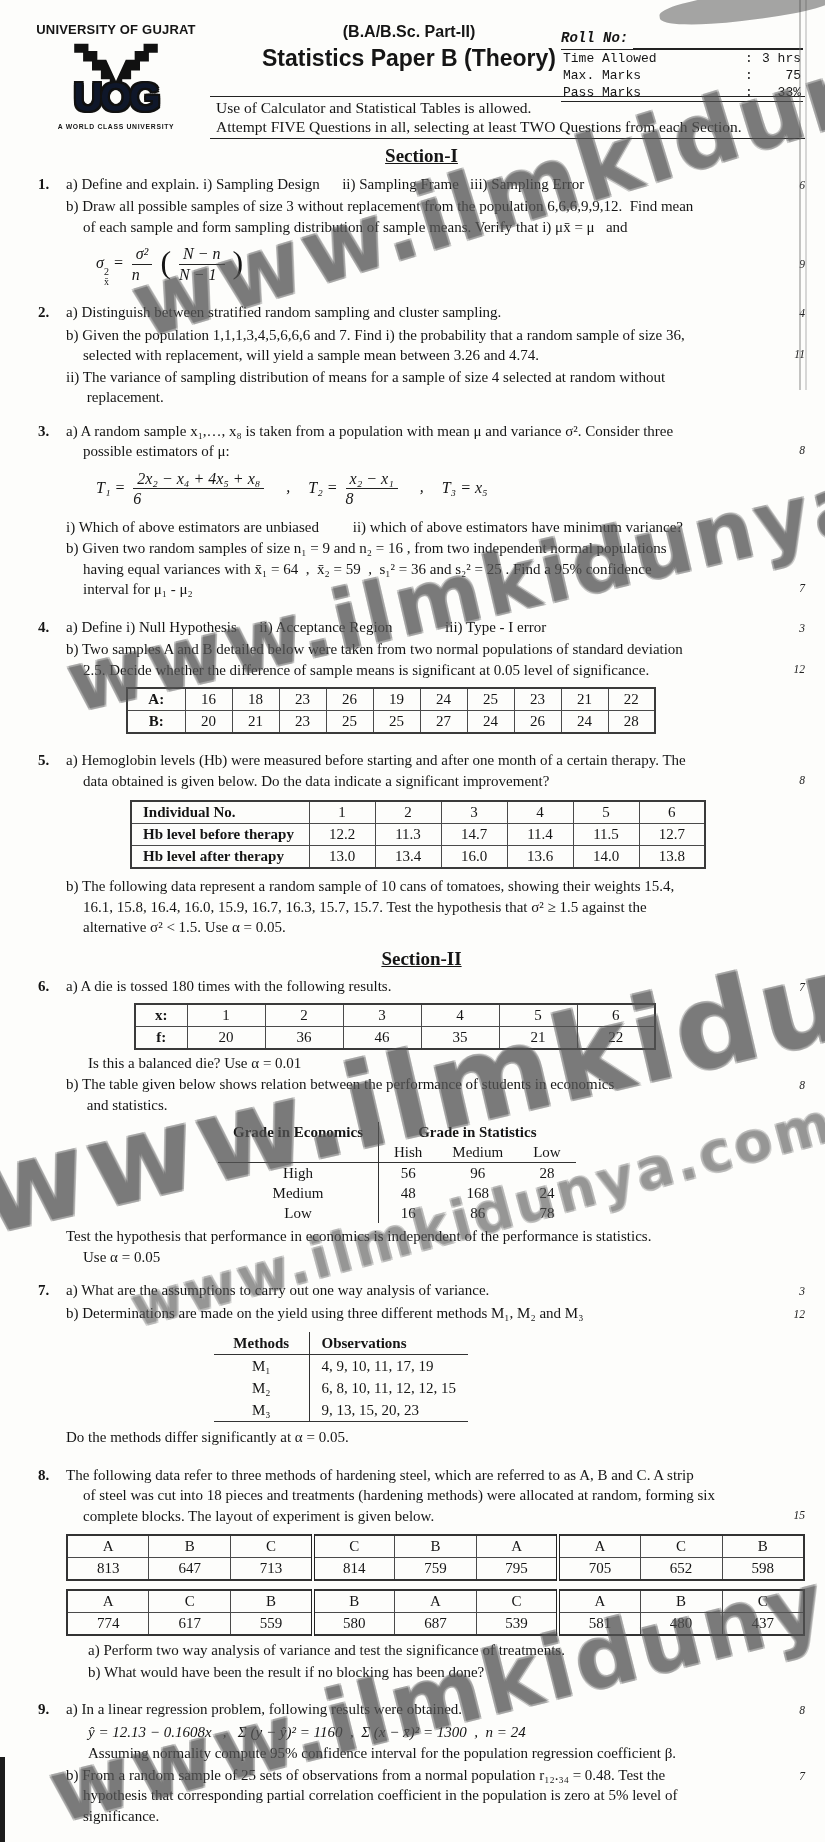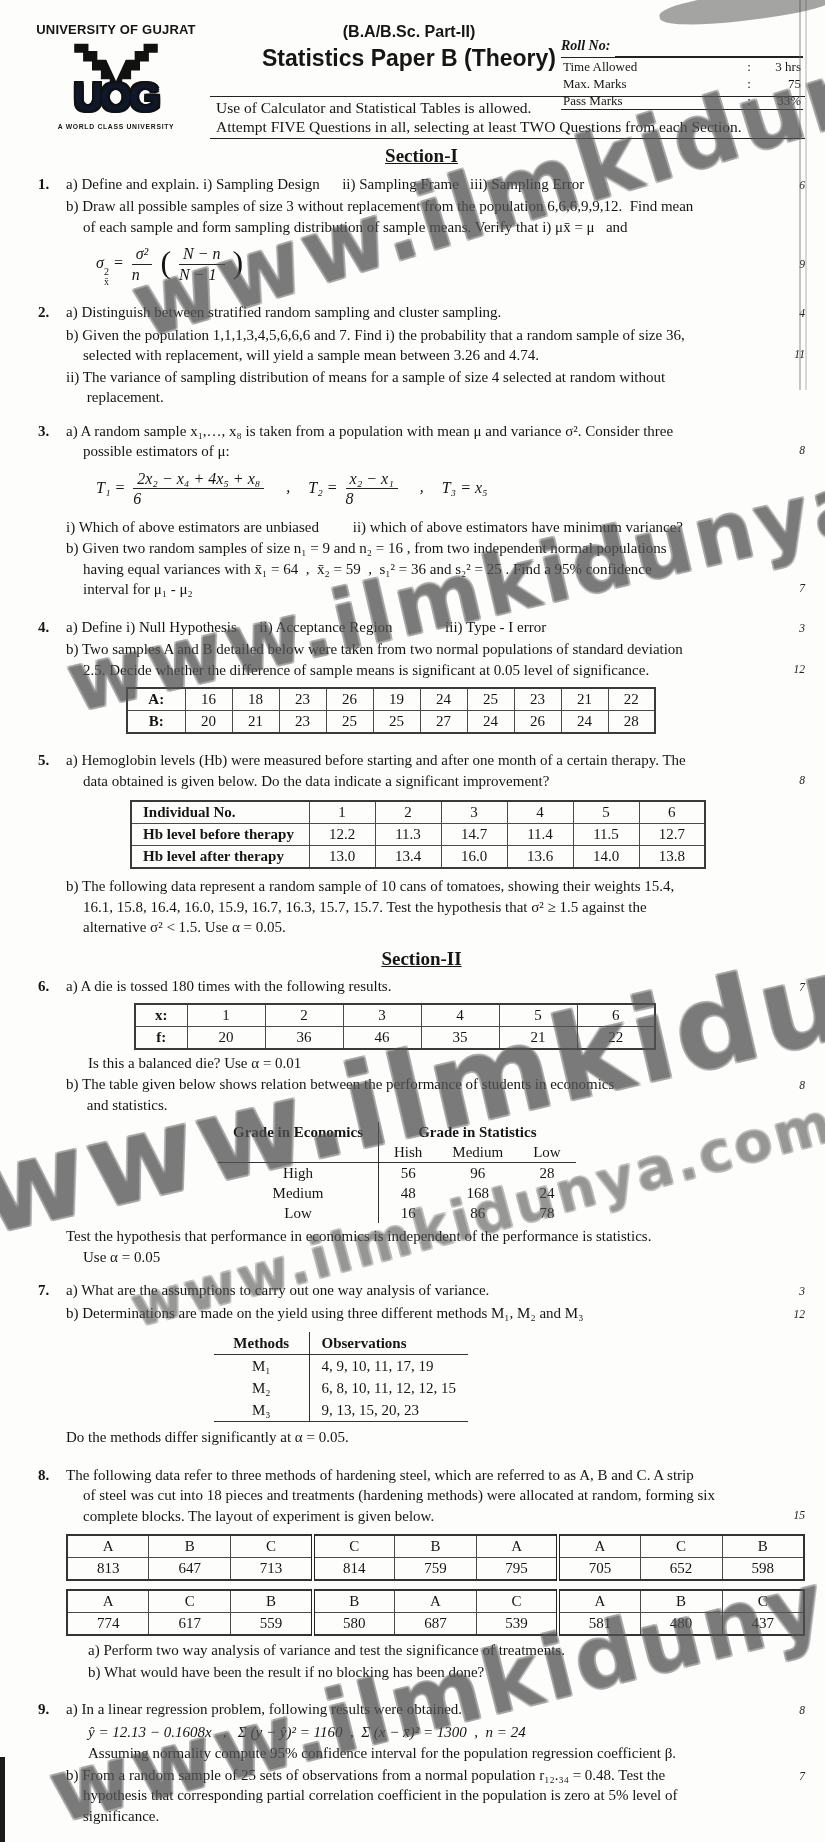--- a/index.html
+++ b/index.html
@@ -35,21 +35,21 @@
   .logo-univ { font-family:Liberation Sans, sans-serif; font-size:13px; font-weight:bold; letter-spacing:.2px; }
   .logo-mark { display:block; margin:1px auto -12px auto; }
   .logo-uog  { font-family:"Liberation Sans", sans-serif; font-weight:900; font-size:40px; line-height:38px;
                letter-spacing:-2px; color:#0f172a;
                text-shadow:-2px 0 #111, 2px 0 #111, 0 -2px #111, 0 2px #111, -2px -2px #111, 2px 2px #111, -2px 2px #111, 2px -2px #111; }
   .logo-tag  { font-family:"Liberation Sans", sans-serif; font-size:6.8px; font-weight:bold; letter-spacing:.7px; margin-top:1px; }
   .center-head { position:absolute; left:190px; right:215px; top:2px; text-align:center;
                  font-family:"Liberation Sans", sans-serif; font-weight:bold; }
   .part-line  { font-size:16px; }
   .title-line { font-size:23px; margin-top:5px; }
-  .head-right { position:absolute; right:2px; top:16px; width:242px; }
+  .head-right { position:absolute; right:2px; top:8px; width:242px;font-family:Liberation Mono, monospace; }
   .rollno-row { display:flex; align-items:flex-end; }
   .rollno { font-style:italic; font-weight:bold; font-size:14px; white-space:nowrap; }
   .roll-line { flex:1; border-bottom:1.2px solid #222; height:15px; margin-left:5px; }
   .info-table { width:100%; border-top:1.6px solid #222; border-bottom:1.6px solid #222; border-collapse:collapse; }
   .info-table td { padding:0 2px; font-size:13px; line-height:17px; }
   .il { text-align:left; } .is { width:12px; text-align:center; } .iv { text-align:right; width:48px; }
 
   .instr { margin-left:172px; border-top:1.6px solid #222; border-bottom:1.6px solid #222;
            padding:1px 0 2px 6px; font-size:15.5px; line-height:19px; position:relative; z-index:1; }
 

